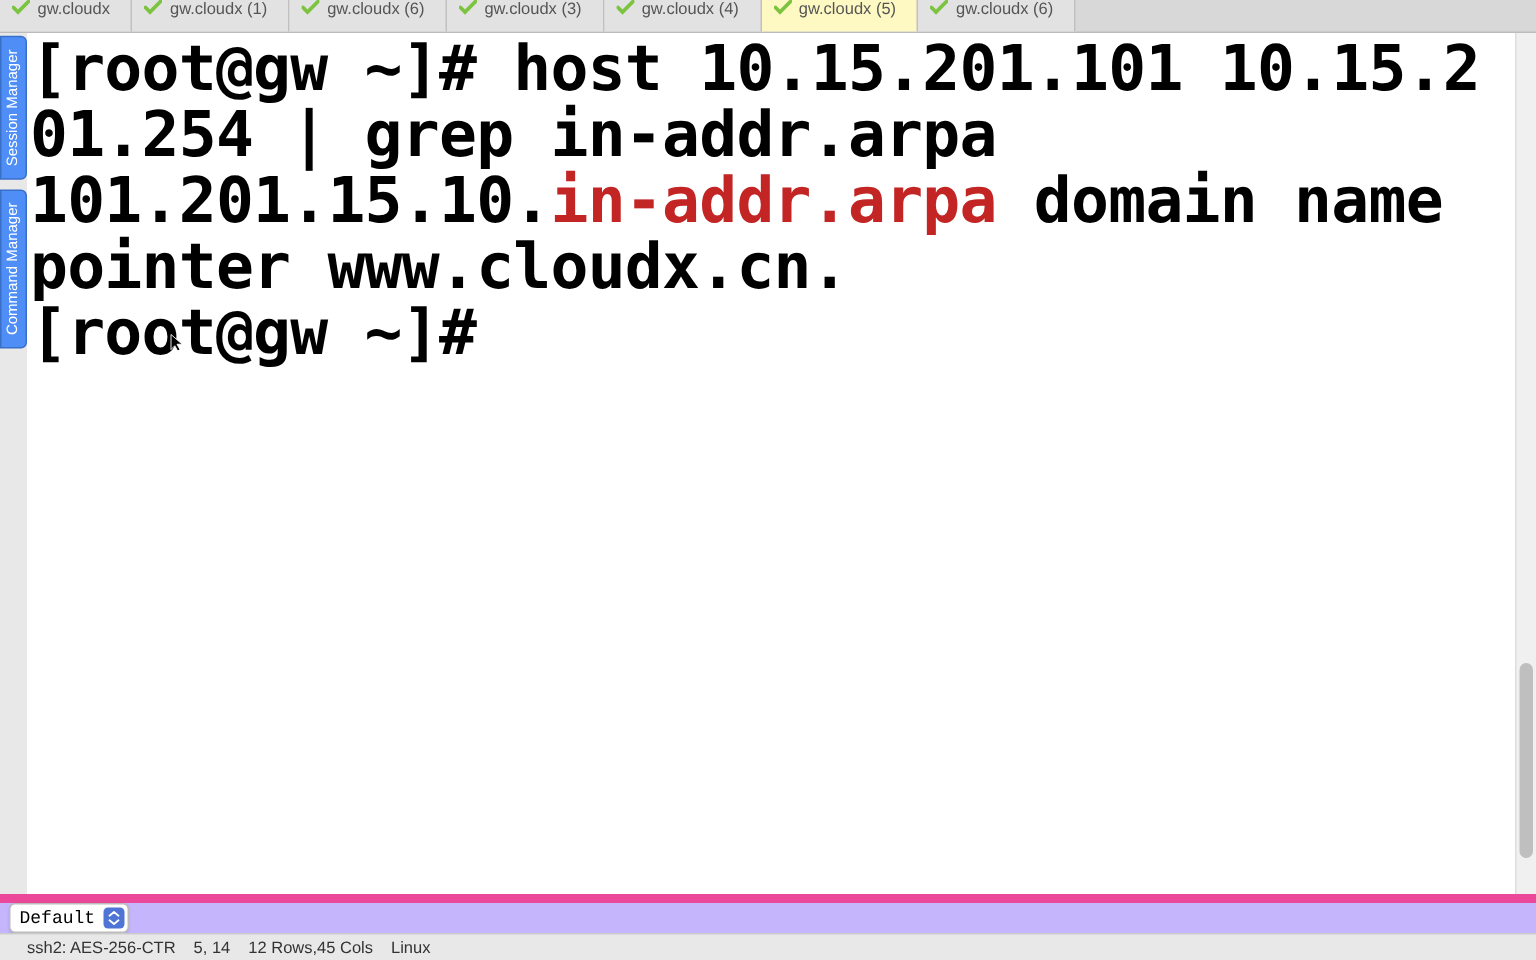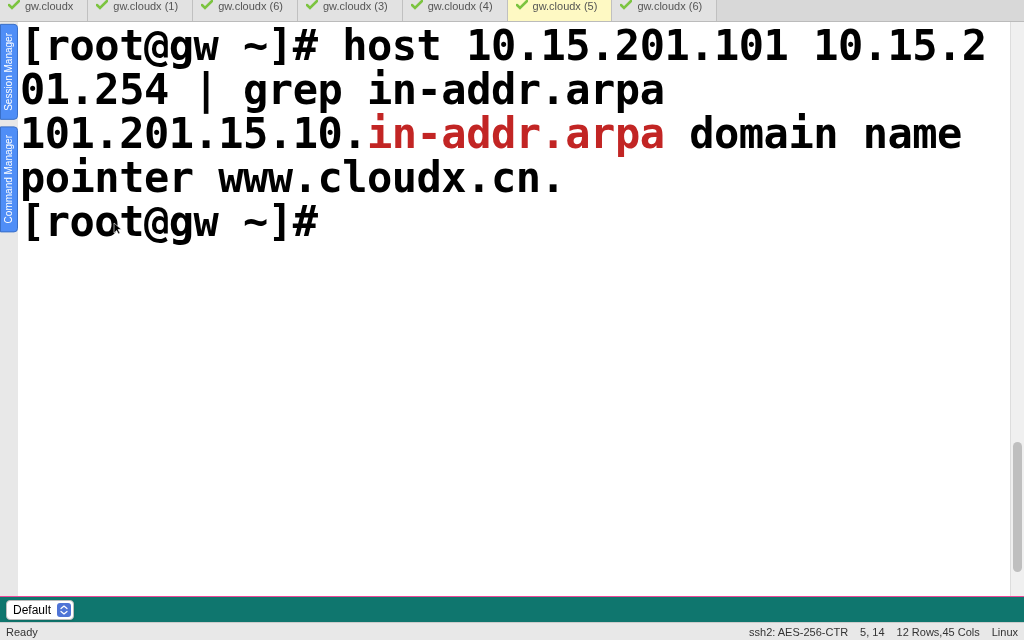--- a/index.html
+++ b/index.html
@@ -15,21 +15,21 @@
   .main-row { flex: 1; display: flex; min-height: 0; }
   .side-tabs { width: 18px; display: flex; flex-direction: column; gap: 6px; padding-top: 2px; background: #e8e8e8; }
   .side-tab { writing-mode: vertical-rl; transform: rotate(180deg); background: #4f8ef7; color: #fff; font-size: 10px; padding: 8px 2px; border-radius: 4px 0 0 4px; border: 1px solid #3a6fc7; cursor: pointer; text-align:center; }
   
   .terminal-wrap { flex: 1; display: flex; position: relative; }
   .terminal { flex: 1; background: #ffffff; font-family: "Menlo","DejaVu Sans Mono","Courier New",monospace; font-size: 42px; font-weight: 700; line-height: 44px; padding: 2px 4px 4px 2px; letter-spacing: -0.5px; color: #000; white-space: pre-wrap; word-break: break-all; overflow: hidden; }
   .terminal .hl { color: #c22524; }
   .scroll-track { width: 14px; background: #f0f0f0; border-left: 1px solid #ddd; position: relative; }
   .scroll-thumb { position: absolute; left: 2px; right: 2px; top: 420px; height: 130px; background: #bfbfbf; border-radius: 5px; }
   
-  .bottom-bar { height: 26px; display: flex; align-items: center; padding: 0 6px; background: #0f766e; border-top: 1px solid #ec4899; }
+  .bottom-bar { height: 26px; display: flex; align-items: center; padding: 0 6px; background: #c4b5fd; border-top: 6px solid #ec4899; font-family: Liberation Mono, monospace; }
   .select { display: inline-flex; align-items: center; background: #fff; border: 1px solid #bbb; border-radius: 4px; font-size: 12px; height: 20px; padding: 0 2px 0 6px; gap: 6px; box-shadow: 0 1px 2px rgba(0,0,0,0.1); cursor:pointer;}
   .select .sel-btn { width: 14px; height: 14px; background: #4f74d6; border-radius: 3px; display:flex; align-items:center; justify-content:center; }
   .sel-btn svg { display:block; }
   
   .status-bar { height: 18px; display: flex; align-items: center; background: #e8e8e8; border-top: 1px solid #ccc; font-size: 11px; color: #333; padding: 0 6px; }
   .status-left { flex: 1; }
   .status-seg { margin-left: 12px; }
   
   .cursor { position: absolute; width: 10px; height: 14px; pointer-events:none; left: 95px; top: 200px; }
 </style>
@@ -122,19 +122,18 @@
       <span>Default</span>
       <span class="sel-btn">
         <svg width="8" height="10" viewBox="0 0 8 10">
             <path d="M1 3.5 L4 1 L7 3.5 M1 6.5 L4 9 L7 6.5" stroke="#fff" stroke-width="1.2" fill="none" stroke-linecap="round" stroke-linejoin="round"></path>
           </svg>
       </span>
     </div>
   </div>
 
   <div class="status-bar">
-    <span class="status-left">Ready</span>
     <span class="status-seg">ssh2: AES-256-CTR</span>
     <span class="status-seg">5, 14</span>
     <span class="status-seg">12 Rows,45 Cols</span>
     <span class="status-seg">Linux</span>
   </div>
 </div>
 
 </body></html>

